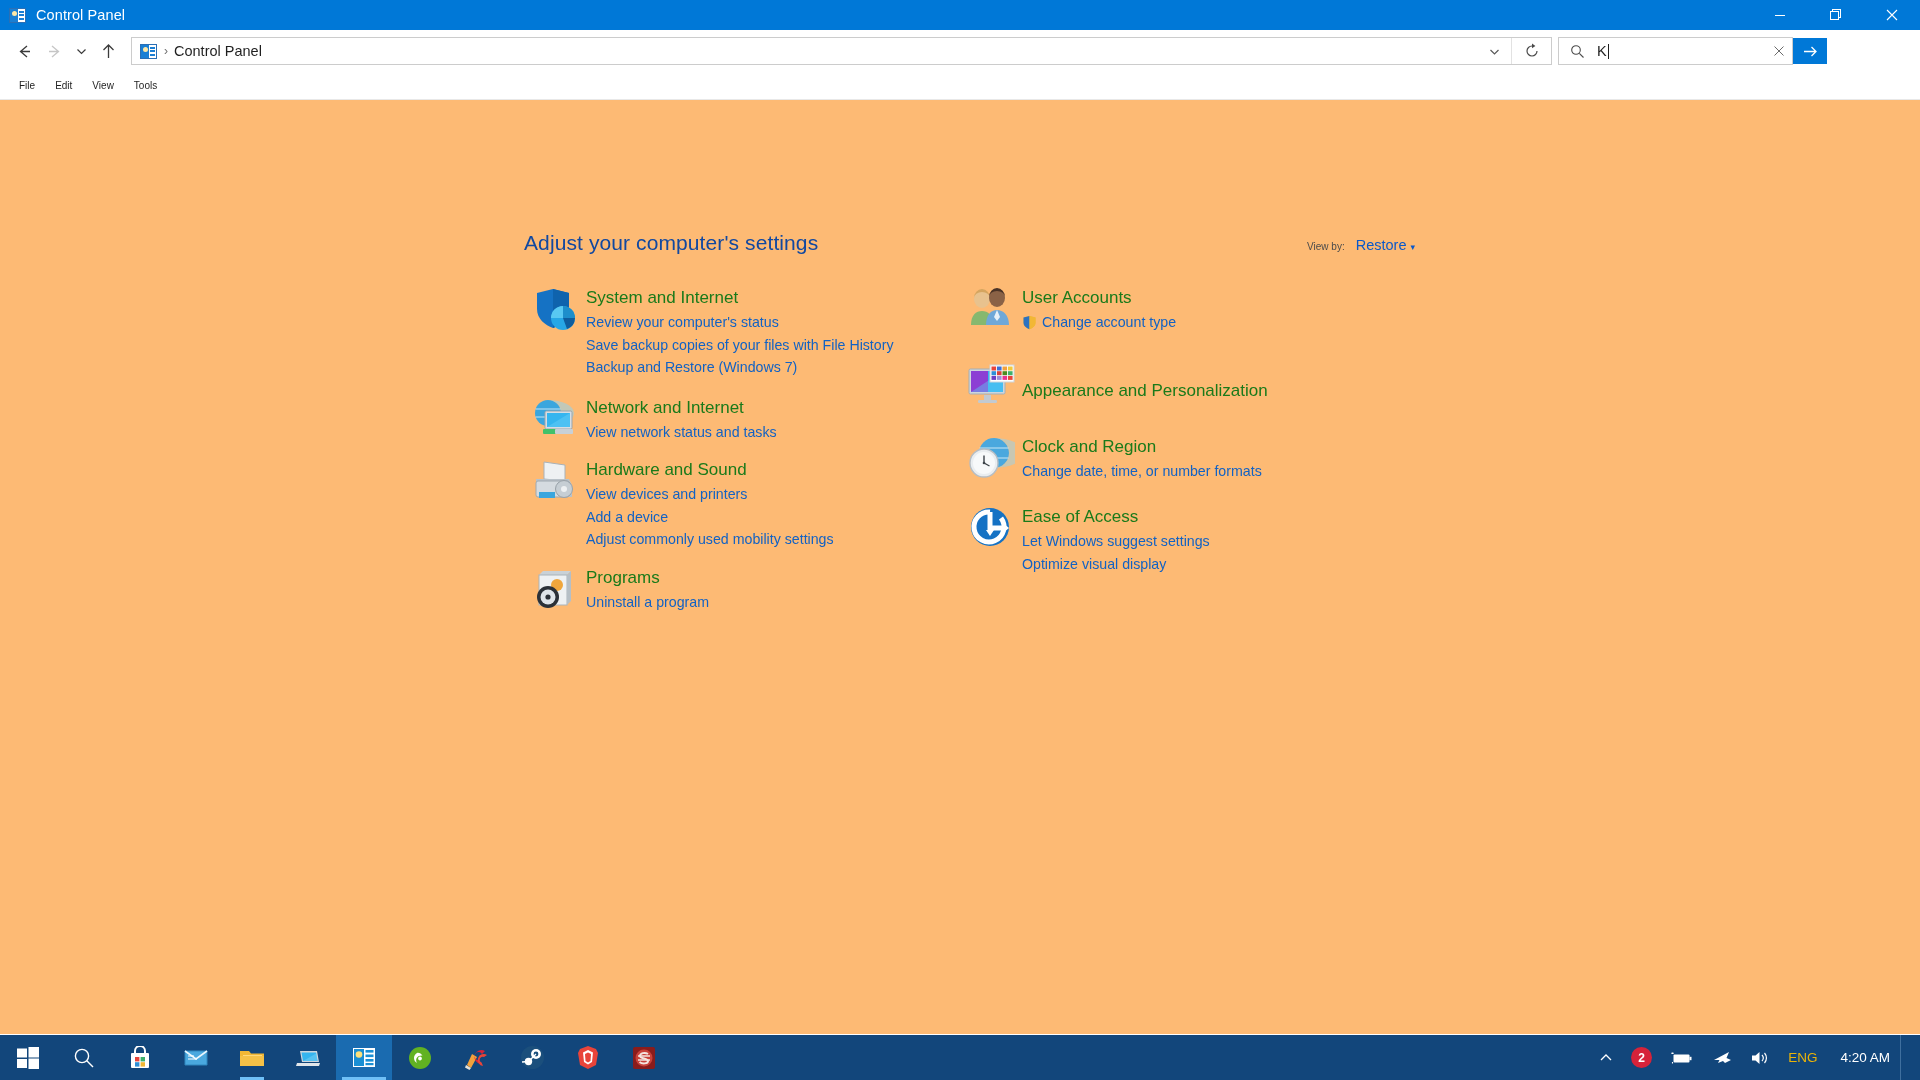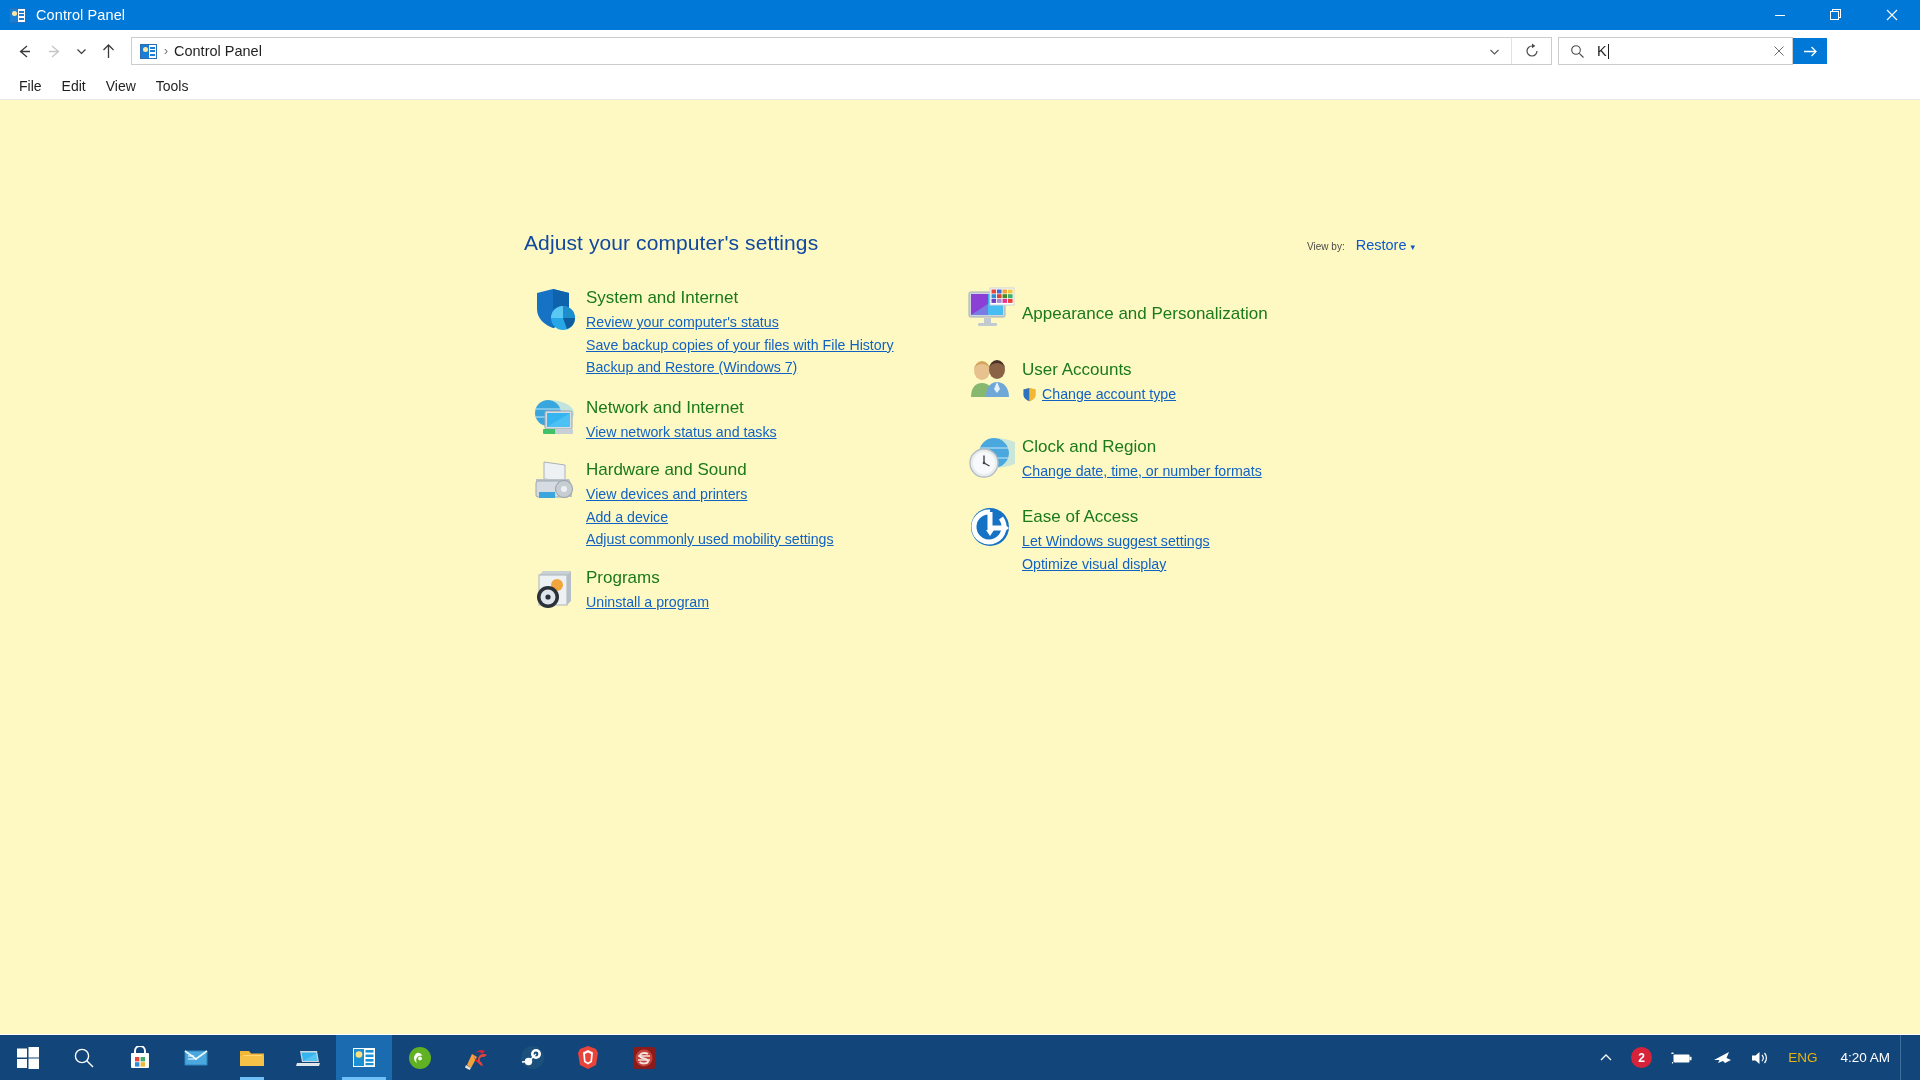--- a/index.html
+++ b/index.html
@@ -77,24 +77,24 @@
   .search-go{
     width:34px; height:26px; background:#0078d7; display:flex; align-items:center;
     justify-content:center; color:#ffffff; font-size:16px; margin-right:0px;
   }
 
   
   .menubar{
     height:28px; display:flex; align-items:center; padding-left:9px;
     border-bottom:1px solid #e8e8e8;
   }
-  .menuitem{ font-size:14px; color:#1f1f1f; padding:2px 10px; }
+  .menuitem{ font-size:10px; color:#1f1f1f; padding:2px 10px; }
 
   
-  .content{ position:relative; height:calc(1080px - 30px - 42px - 29px - 45px); background:#fef9c3; }
+  .content{ position:relative; height:calc(1080px - 30px - 42px - 29px - 45px); background:#fdba74; }
   .page-title{
     position:absolute; left:524px; top:131px;
     font-size:21px; color:#1148a0; font-weight:400; letter-spacing:.1px;
   }
   .viewby{
     position:absolute; right:505px; top:136px; display:flex; align-items:baseline; gap:11px;
   }
   .viewby-label{ font-size:10px; color:#4b4b4b; }
   .viewby-value{ font-size:14.5px; color:#0a58ca; }
   .viewby-caret{ font-size:9px; color:#0a58ca; margin-left:4px; }
@@ -108,21 +108,21 @@
   .cat-icon{
     width:62px; flex:0 0 62px; display:flex; justify-content:center;
     padding-top:2px;
   }
   .cat-body{ padding-top:2px; }
   .cat-title{
     font-size:17px; color:#1a7a1a; line-height:22px; margin-bottom:2px;
     display:inline-block;
   }
   .cat-link{
-    display:block; font-size:14.2px; color:#1262c4; line-height:22.5px;text-decoration:underline;
+    display:block; font-size:14.2px; color:#1262c4; line-height:22.5px;
   }
   .cat-link.with-shield{ display:flex; align-items:center; gap:5px; }
 
   
   .ic{ display:block; }
 
   
   .taskbar{
     position:absolute; left:0; bottom:0; width:1920px; height:45px;
     background:#12467b; display:flex; align-items:center;
@@ -354,20 +354,47 @@
           </svg>
         </div>
         <div class="cat-body">
           <div><a class="cat-title">Programs</a></div>
           <a class="cat-link">Uninstall a program</a>
         </div>
       </div>
     </div>
 
     <div class="col right">
+
+      <div class="category" style="margin-bottom:28px">
+        <div class="cat-icon">
+          <svg class="ic" width="48" height="40" viewBox="0 0 48 40">
+            <ellipse cx="15" cy="12" rx="8" ry="9" fill="#e8c28e"></ellipse>
+            <path d="M7 11 A8 9 0 0 1 23 11 A8 6 0 0 0 7 11" fill="#d5a55f"></path>
+            <path d="M4 38 C4 28 9 24 15 24 C21 24 26 28 26 38 Z" fill="#86b86f"></path>
+            <ellipse cx="30" cy="11" rx="8" ry="9" fill="#8a6246"></ellipse>
+            <path d="M22 10 A8 9 0 0 1 38 10 A8 6 0 0 0 22 10" fill="#4a3326"></path>
+            <path d="M19 38 C19 28 24 23 30 23 C36 23 42 28 42 38 Z" fill="#6fa8d8"></path>
+            <path d="M30 23 L33 30 L30 34 L27 30 Z" fill="#e8f1f8"></path>
+          </svg>
+        </div>
+        <div class="cat-body">
+          <div><a class="cat-title">User Accounts</a></div>
+          <a class="cat-link with-shield">
+            <span>
+              <svg class="ic" width="15" height="15" viewBox="0 0 15 15">
+                <path d="M1.5 2.5 L7.5 1 L13.5 2.5 V7.5 C13.5 11 10.5 13.2 7.5 14.2 C4.5 13.2 1.5 11 1.5 7.5 Z" fill="#f2b735"></path>
+                <path d="M1.5 2.5 L7.5 1 V14.2 C4.5 13.2 1.5 11 1.5 7.5 Z" fill="#2c72c0"></path>
+                <path d="M7.5 1 L13.5 2.5 V7.5 C13.5 11 10.5 13.2 7.5 14.2 Z" fill="#f2b735"></path>
+              </svg>
+            </span>
+            <span>Change account type</span>
+          </a>
+        </div>
+      </div>
 
       <div class="category" style="margin-bottom:26px">
         <div class="cat-icon">
           <svg class="ic" width="50" height="44" viewBox="0 0 50 44">
             <rect x="3" y="5" width="36" height="25" rx="1.5" fill="#cfd6dc" stroke="#a5aeb5"></rect>
             <rect x="5" y="7" width="32" height="21" fill="#35b5ef"></rect>
             <path d="M5 7 H22 V28 H5 Z" fill="#8c3fd4"></path>
             <path d="M5 28 L37 7 V28 Z" fill="#5ec9f5" opacity=".45"></path>
             <rect x="18" y="31" width="7" height="6" fill="#c2cad1"></rect>
             <rect x="12" y="36" width="19" height="3" rx="1.2" fill="#c2cad1"></rect>
@@ -386,47 +413,20 @@
               <rect x="36.5" y="11.9" width="4.6" height="4" fill="#e8338f"></rect>
               <rect x="42" y="11.9" width="4.6" height="4" fill="#e8443a"></rect>
             </g>
           </svg>
         </div>
         <div class="cat-body" style="padding-top:18px">
           <div><a class="cat-title">Appearance and Personalization</a></div>
         </div>
       </div>
 
-      <div class="category" style="margin-bottom:28px">
-        <div class="cat-icon">
-          <svg class="ic" width="48" height="40" viewBox="0 0 48 40">
-            <ellipse cx="15" cy="12" rx="8" ry="9" fill="#e8c28e"></ellipse>
-            <path d="M7 11 A8 9 0 0 1 23 11 A8 6 0 0 0 7 11" fill="#d5a55f"></path>
-            <path d="M4 38 C4 28 9 24 15 24 C21 24 26 28 26 38 Z" fill="#86b86f"></path>
-            <ellipse cx="30" cy="11" rx="8" ry="9" fill="#8a6246"></ellipse>
-            <path d="M22 10 A8 9 0 0 1 38 10 A8 6 0 0 0 22 10" fill="#4a3326"></path>
-            <path d="M19 38 C19 28 24 23 30 23 C36 23 42 28 42 38 Z" fill="#6fa8d8"></path>
-            <path d="M30 23 L33 30 L30 34 L27 30 Z" fill="#e8f1f8"></path>
-          </svg>
-        </div>
-        <div class="cat-body">
-          <div><a class="cat-title">User Accounts</a></div>
-          <a class="cat-link with-shield">
-            <span>
-              <svg class="ic" width="15" height="15" viewBox="0 0 15 15">
-                <path d="M1.5 2.5 L7.5 1 L13.5 2.5 V7.5 C13.5 11 10.5 13.2 7.5 14.2 C4.5 13.2 1.5 11 1.5 7.5 Z" fill="#f2b735"></path>
-                <path d="M1.5 2.5 L7.5 1 V14.2 C4.5 13.2 1.5 11 1.5 7.5 Z" fill="#2c72c0"></path>
-                <path d="M7.5 1 L13.5 2.5 V7.5 C13.5 11 10.5 13.2 7.5 14.2 Z" fill="#f2b735"></path>
-              </svg>
-            </span>
-            <span>Change account type</span>
-          </a>
-        </div>
-      </div>
-
       <div class="category" style="margin-bottom:22px">
         <div class="cat-icon">
           <svg class="ic" width="48" height="44" viewBox="0 0 48 44">
             <circle cx="27" cy="17" r="15" fill="#4aa8de"></circle>
             <path d="M27 2 A15 15 0 0 1 27 32 A20 10 0 0 0 27 2" fill="#93d4f0" opacity=".5"></path>
             <path d="M12.5 12 H41.5 M12.5 22 H41.5" stroke="#eaf7fd" stroke-width="1" opacity=".8" fill="none"></path>
             <circle cx="17" cy="27" r="14" fill="#e9edf0" stroke="#b5bdc4" stroke-width="1.4"></circle>
             <circle cx="17" cy="27" r="11" fill="#f7f9fa"></circle>
             <path d="M17 27 L17 19.5 M17 27 L22.5 30" stroke="#3c4349" stroke-width="1.4" fill="none"></path>
             <circle cx="17" cy="27" r="1.3" fill="#3c4349"></circle>

